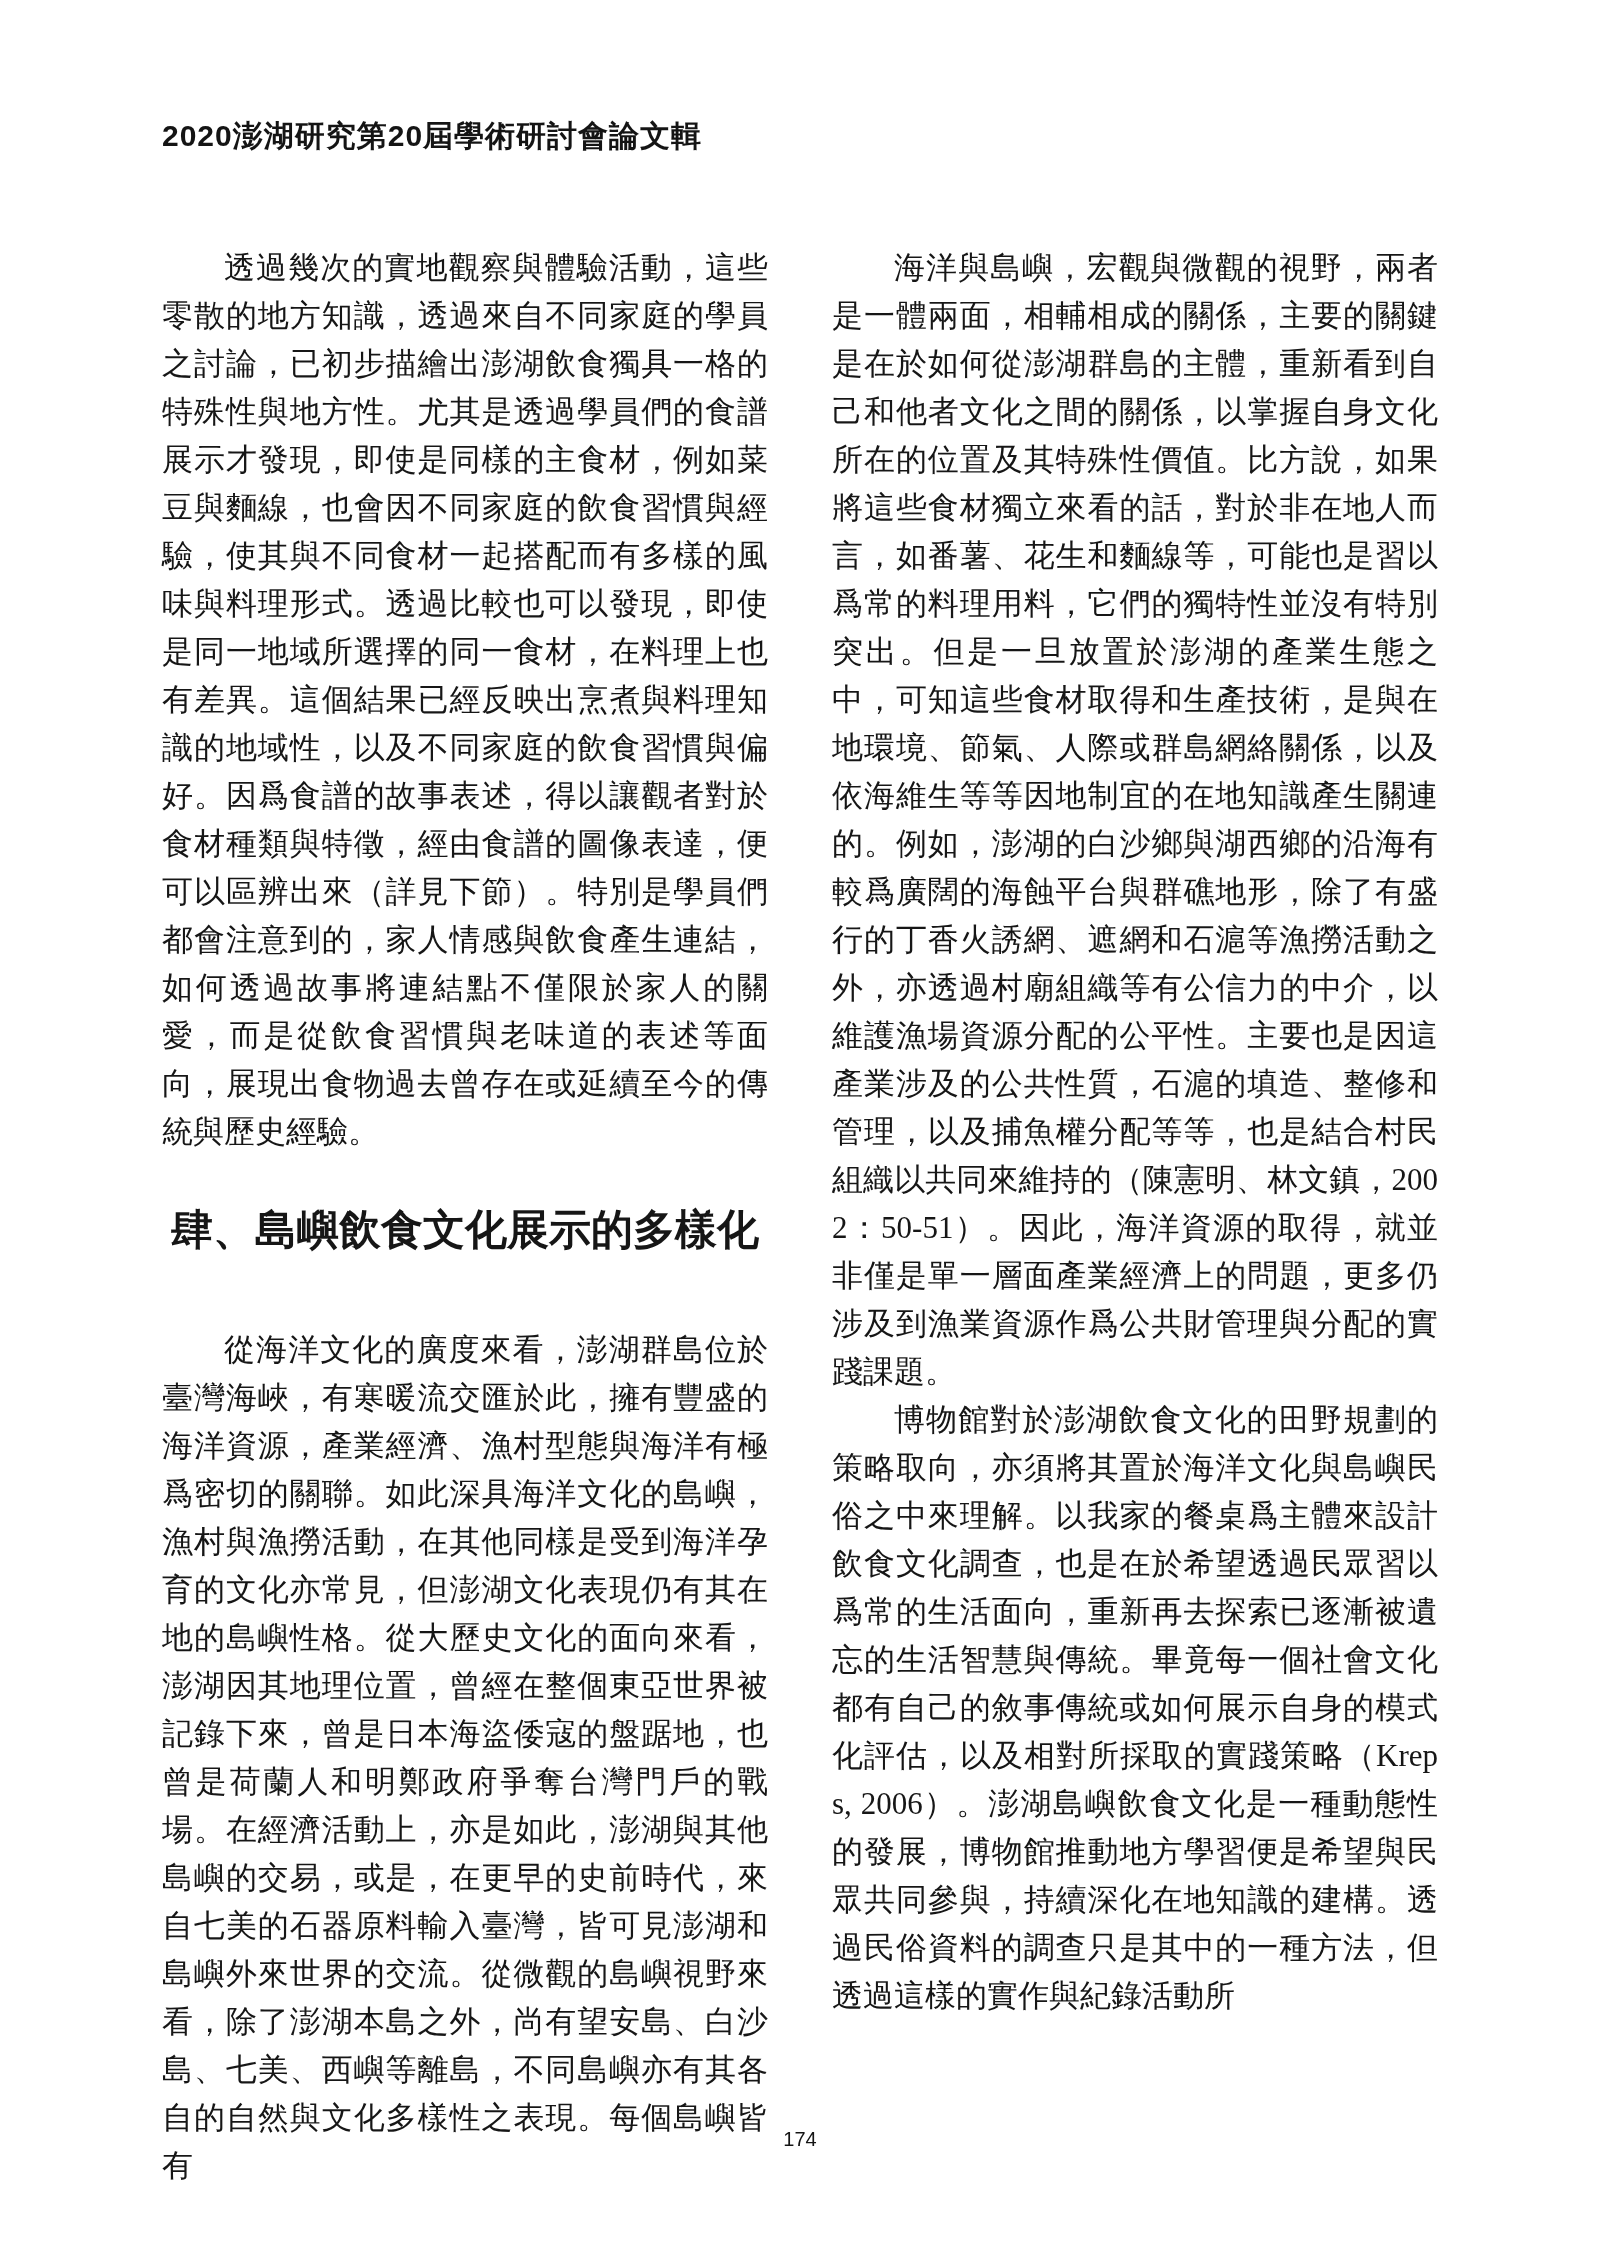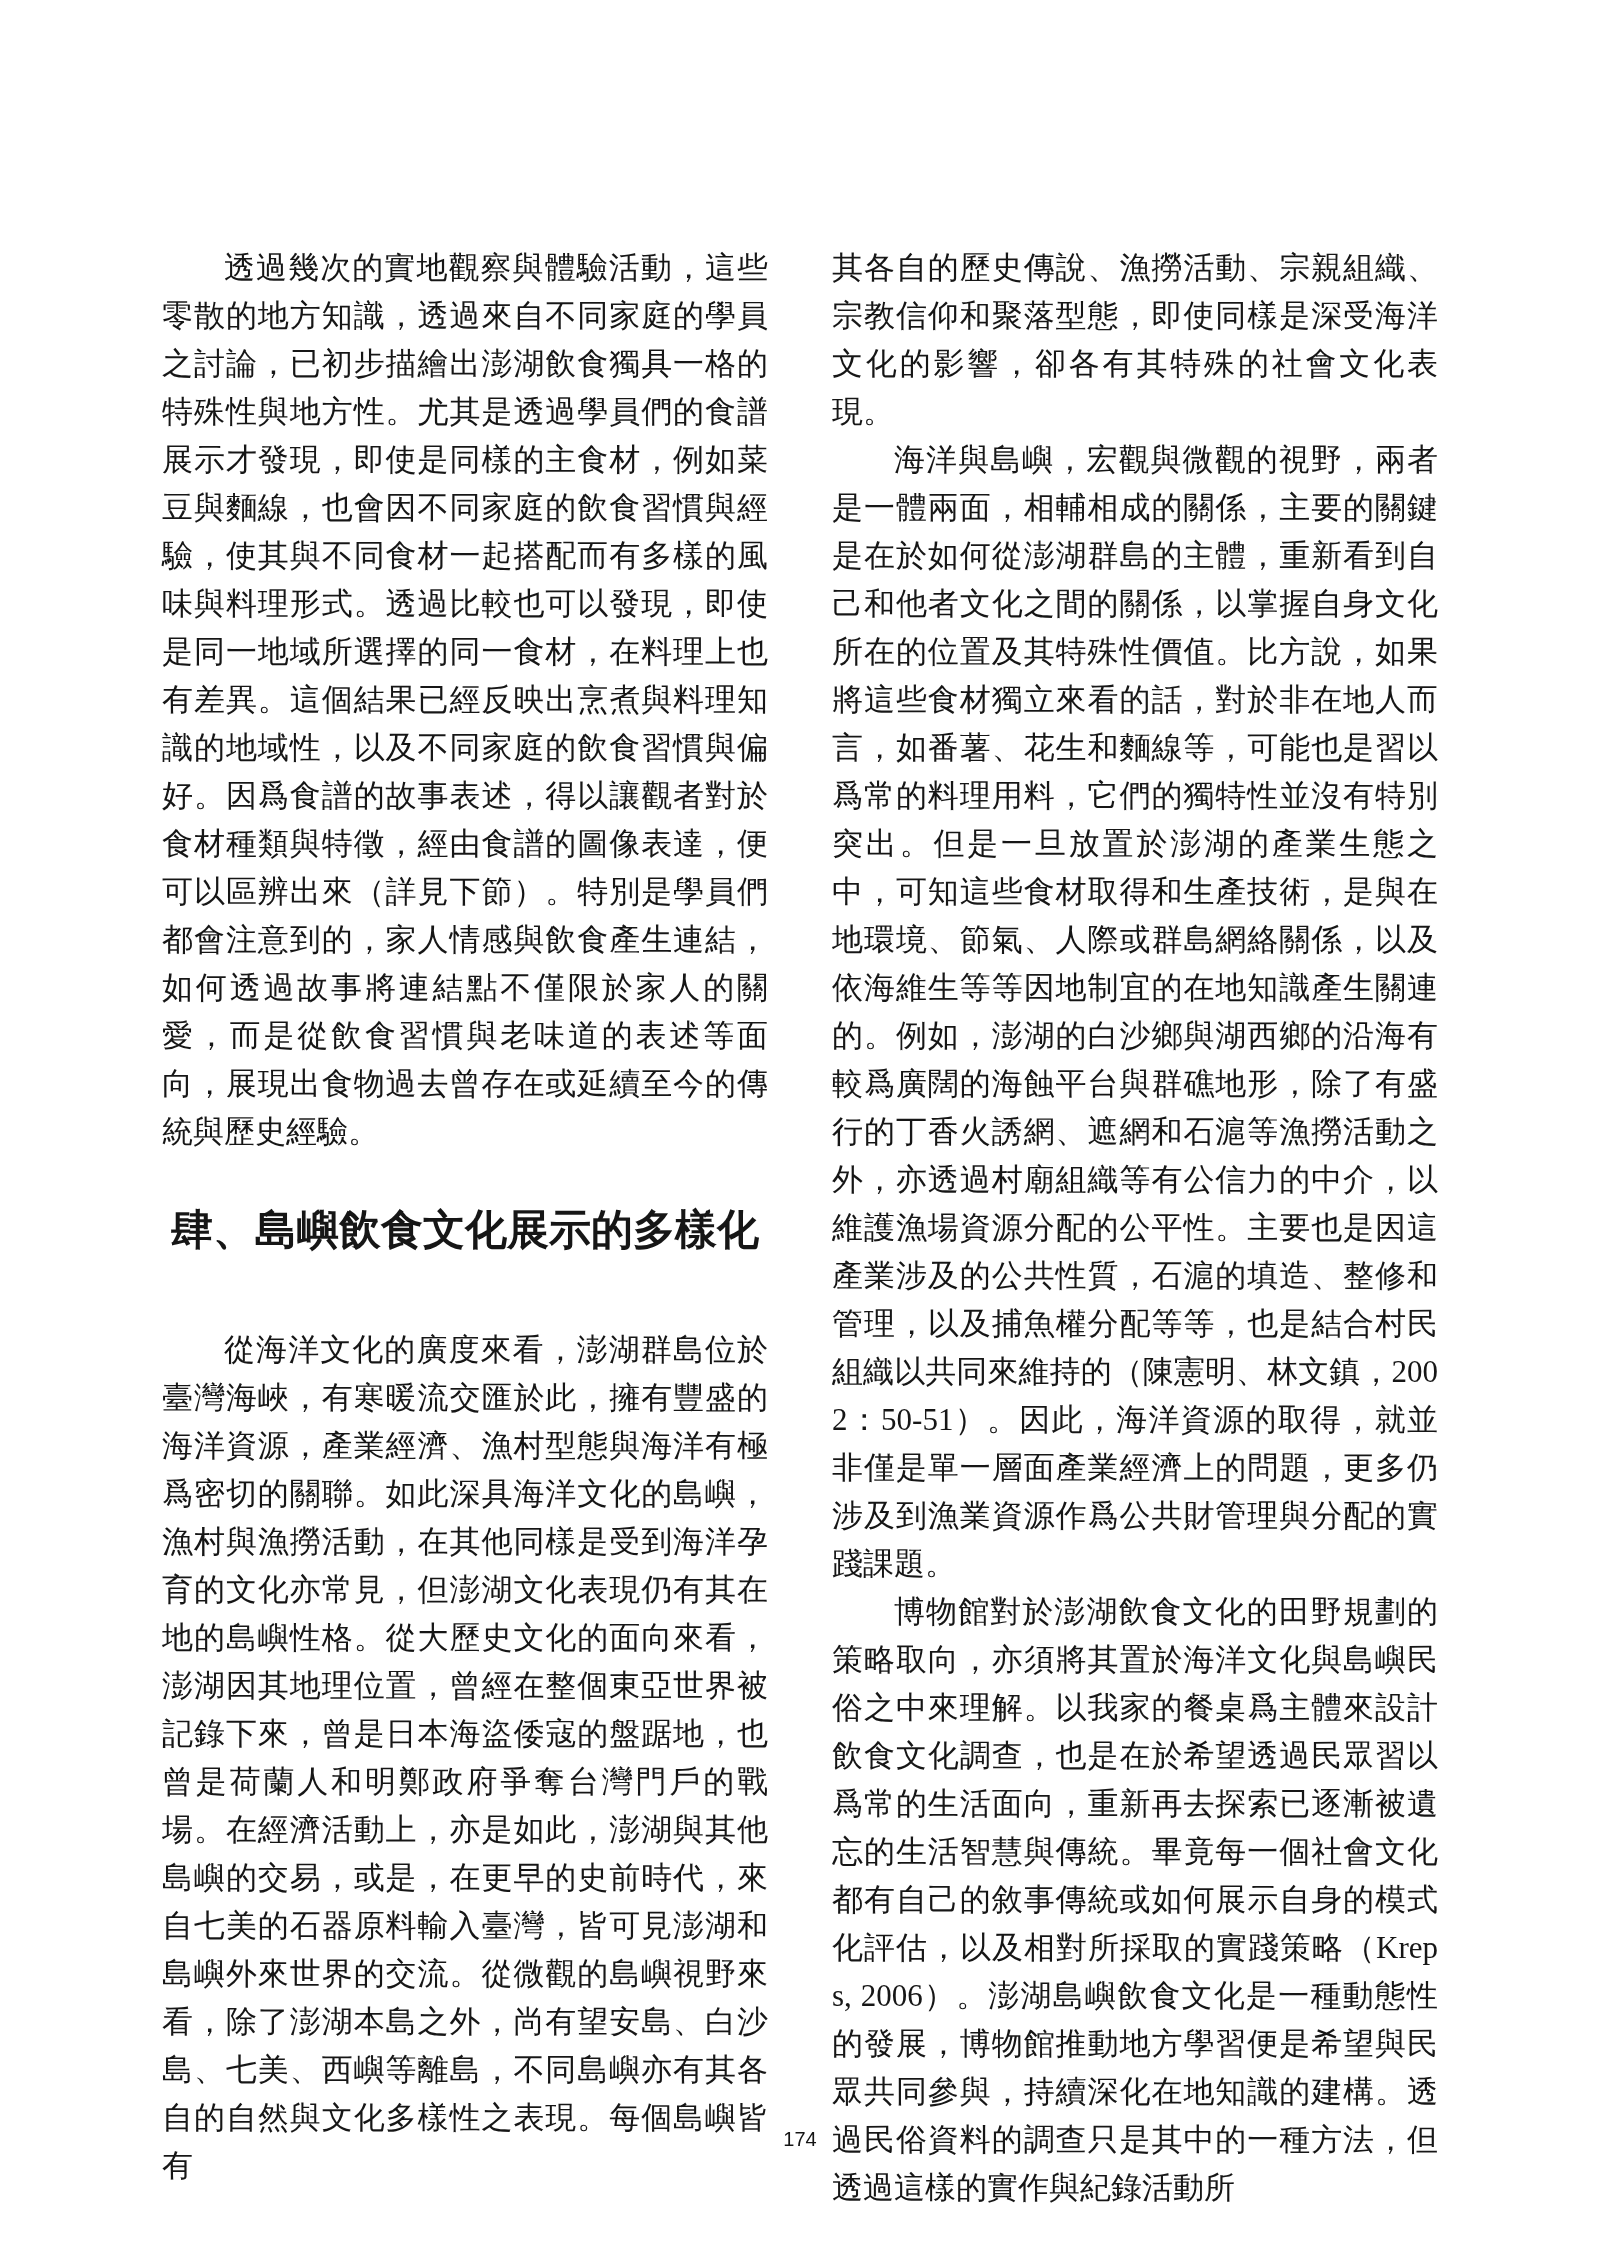--- a/index.html
+++ b/index.html
@@ -69,31 +69,31 @@
     font-family: "Liberation Sans", "DejaVu Sans", sans-serif;
     font-size: 20px;
     color: #141414;
   }
 </style>
 </head>
 <body>
 
 <div class="page">
 
+  <div class="running-header">2020澎湖研究第20屆學術研討會論文輯</div>
 
   <div class="columns">
 
     <div class="col">
       <p>透過幾次的實地觀察與體驗活動，這些零散的地方知識，透過來自不同家庭的學員之討論，已初步描繪出澎湖飲食獨具一格的特殊性與地方性。尤其是透過學員們的食譜展示才發現，即使是同樣的主食材，例如菜豆與麵線，也會因不同家庭的飲食習慣與經驗，使其與不同食材一起搭配而有多樣的風味與料理形式。透過比較也可以發現，即使是同一地域所選擇的同一食材，在料理上也有差異。這個結果已經反映出烹煮與料理知識的地域性，以及不同家庭的飲食習慣與偏好。因爲食譜的故事表述，得以讓觀者對於食材種類與特徵，經由食譜的圖像表達，便可以區辨出來（詳見下節）。特別是學員們都會注意到的，家人情感與飲食產生連結，如何透過故事將連結點不僅限於家人的關愛，而是從飲食習慣與老味道的表述等面向，展現出食物過去曾存在或延續至今的傳統與歷史經驗。</p>
       <div class="section-heading">肆、島嶼飲食文化展示的多樣化</div>
       <p>從海洋文化的廣度來看，澎湖群島位於臺灣海峽，有寒暖流交匯於此，擁有豐盛的海洋資源，產業經濟、漁村型態與海洋有極爲密切的關聯。如此深具海洋文化的島嶼，漁村與漁撈活動，在其他同樣是受到海洋孕育的文化亦常見，但澎湖文化表現仍有其在地的島嶼性格。從大歷史文化的面向來看，澎湖因其地理位置，曾經在整個東亞世界被記錄下來，曾是日本海盜倭寇的盤踞地，也曾是荷蘭人和明鄭政府爭奪台灣門戶的戰場。在經濟活動上，亦是如此，澎湖與其他島嶼的交易，或是，在更早的史前時代，來自七美的石器原料輸入臺灣，皆可見澎湖和島嶼外來世界的交流。從微觀的島嶼視野來看，除了澎湖本島之外，尚有望安島、白沙島、七美、西嶼等離島，不同島嶼亦有其各自的自然與文化多樣性之表現。每個島嶼皆有</p>
     </div>
 
     <div class="col">
-      <p class="continued">其各自的歷史傳說、漁撈活動、宗親組織、宗教信仰和聚落型態，即使同樣是深受海洋文化的影響，卻各有其特殊的社會文化表現。</p>
       <p>海洋與島嶼，宏觀與微觀的視野，兩者是一體兩面，相輔相成的關係，主要的關鍵是在於如何從澎湖群島的主體，重新看到自己和他者文化之間的關係，以掌握自身文化所在的位置及其特殊性價值。比方說，如果將這些食材獨立來看的話，對於非在地人而言，如番薯、花生和麵線等，可能也是習以爲常的料理用料，它們的獨特性並沒有特別突出。但是一旦放置於澎湖的產業生態之中，可知這些食材取得和生產技術，是與在地環境、節氣、人際或群島網絡關係，以及依海維生等等因地制宜的在地知識產生關連的。例如，澎湖的白沙鄉與湖西鄉的沿海有較爲廣闊的海蝕平台與群礁地形，除了有盛行的丁香火誘網、遮網和石滬等漁撈活動之外，亦透過村廟組織等有公信力的中介，以維護漁場資源分配的公平性。主要也是因這產業涉及的公共性質，石滬的填造、整修和管理，以及捕魚權分配等等，也是結合村民組織以共同來維持的（陳憲明、林文鎮，2002：50-51）。因此，海洋資源的取得，就並非僅是單一層面產業經濟上的問題，更多仍涉及到漁業資源作爲公共財管理與分配的實踐課題。</p>
       <p>博物館對於澎湖飲食文化的田野規劃的策略取向，亦須將其置於海洋文化與島嶼民俗之中來理解。以我家的餐桌爲主體來設計飲食文化調查，也是在於希望透過民眾習以爲常的生活面向，重新再去探索已逐漸被遺忘的生活智慧與傳統。畢竟每一個社會文化都有自己的敘事傳統或如何展示自身的模式化評估，以及相對所採取的實踐策略（Kreps, 2006）。澎湖島嶼飲食文化是一種動態性的發展，博物館推動地方學習便是希望與民眾共同參與，持續深化在地知識的建構。透過民俗資料的調查只是其中的一種方法，但透過這樣的實作與紀錄活動所</p>
     </div>
 
   </div>
 
   <div class="page-number">174</div>
 
 </div>
 

